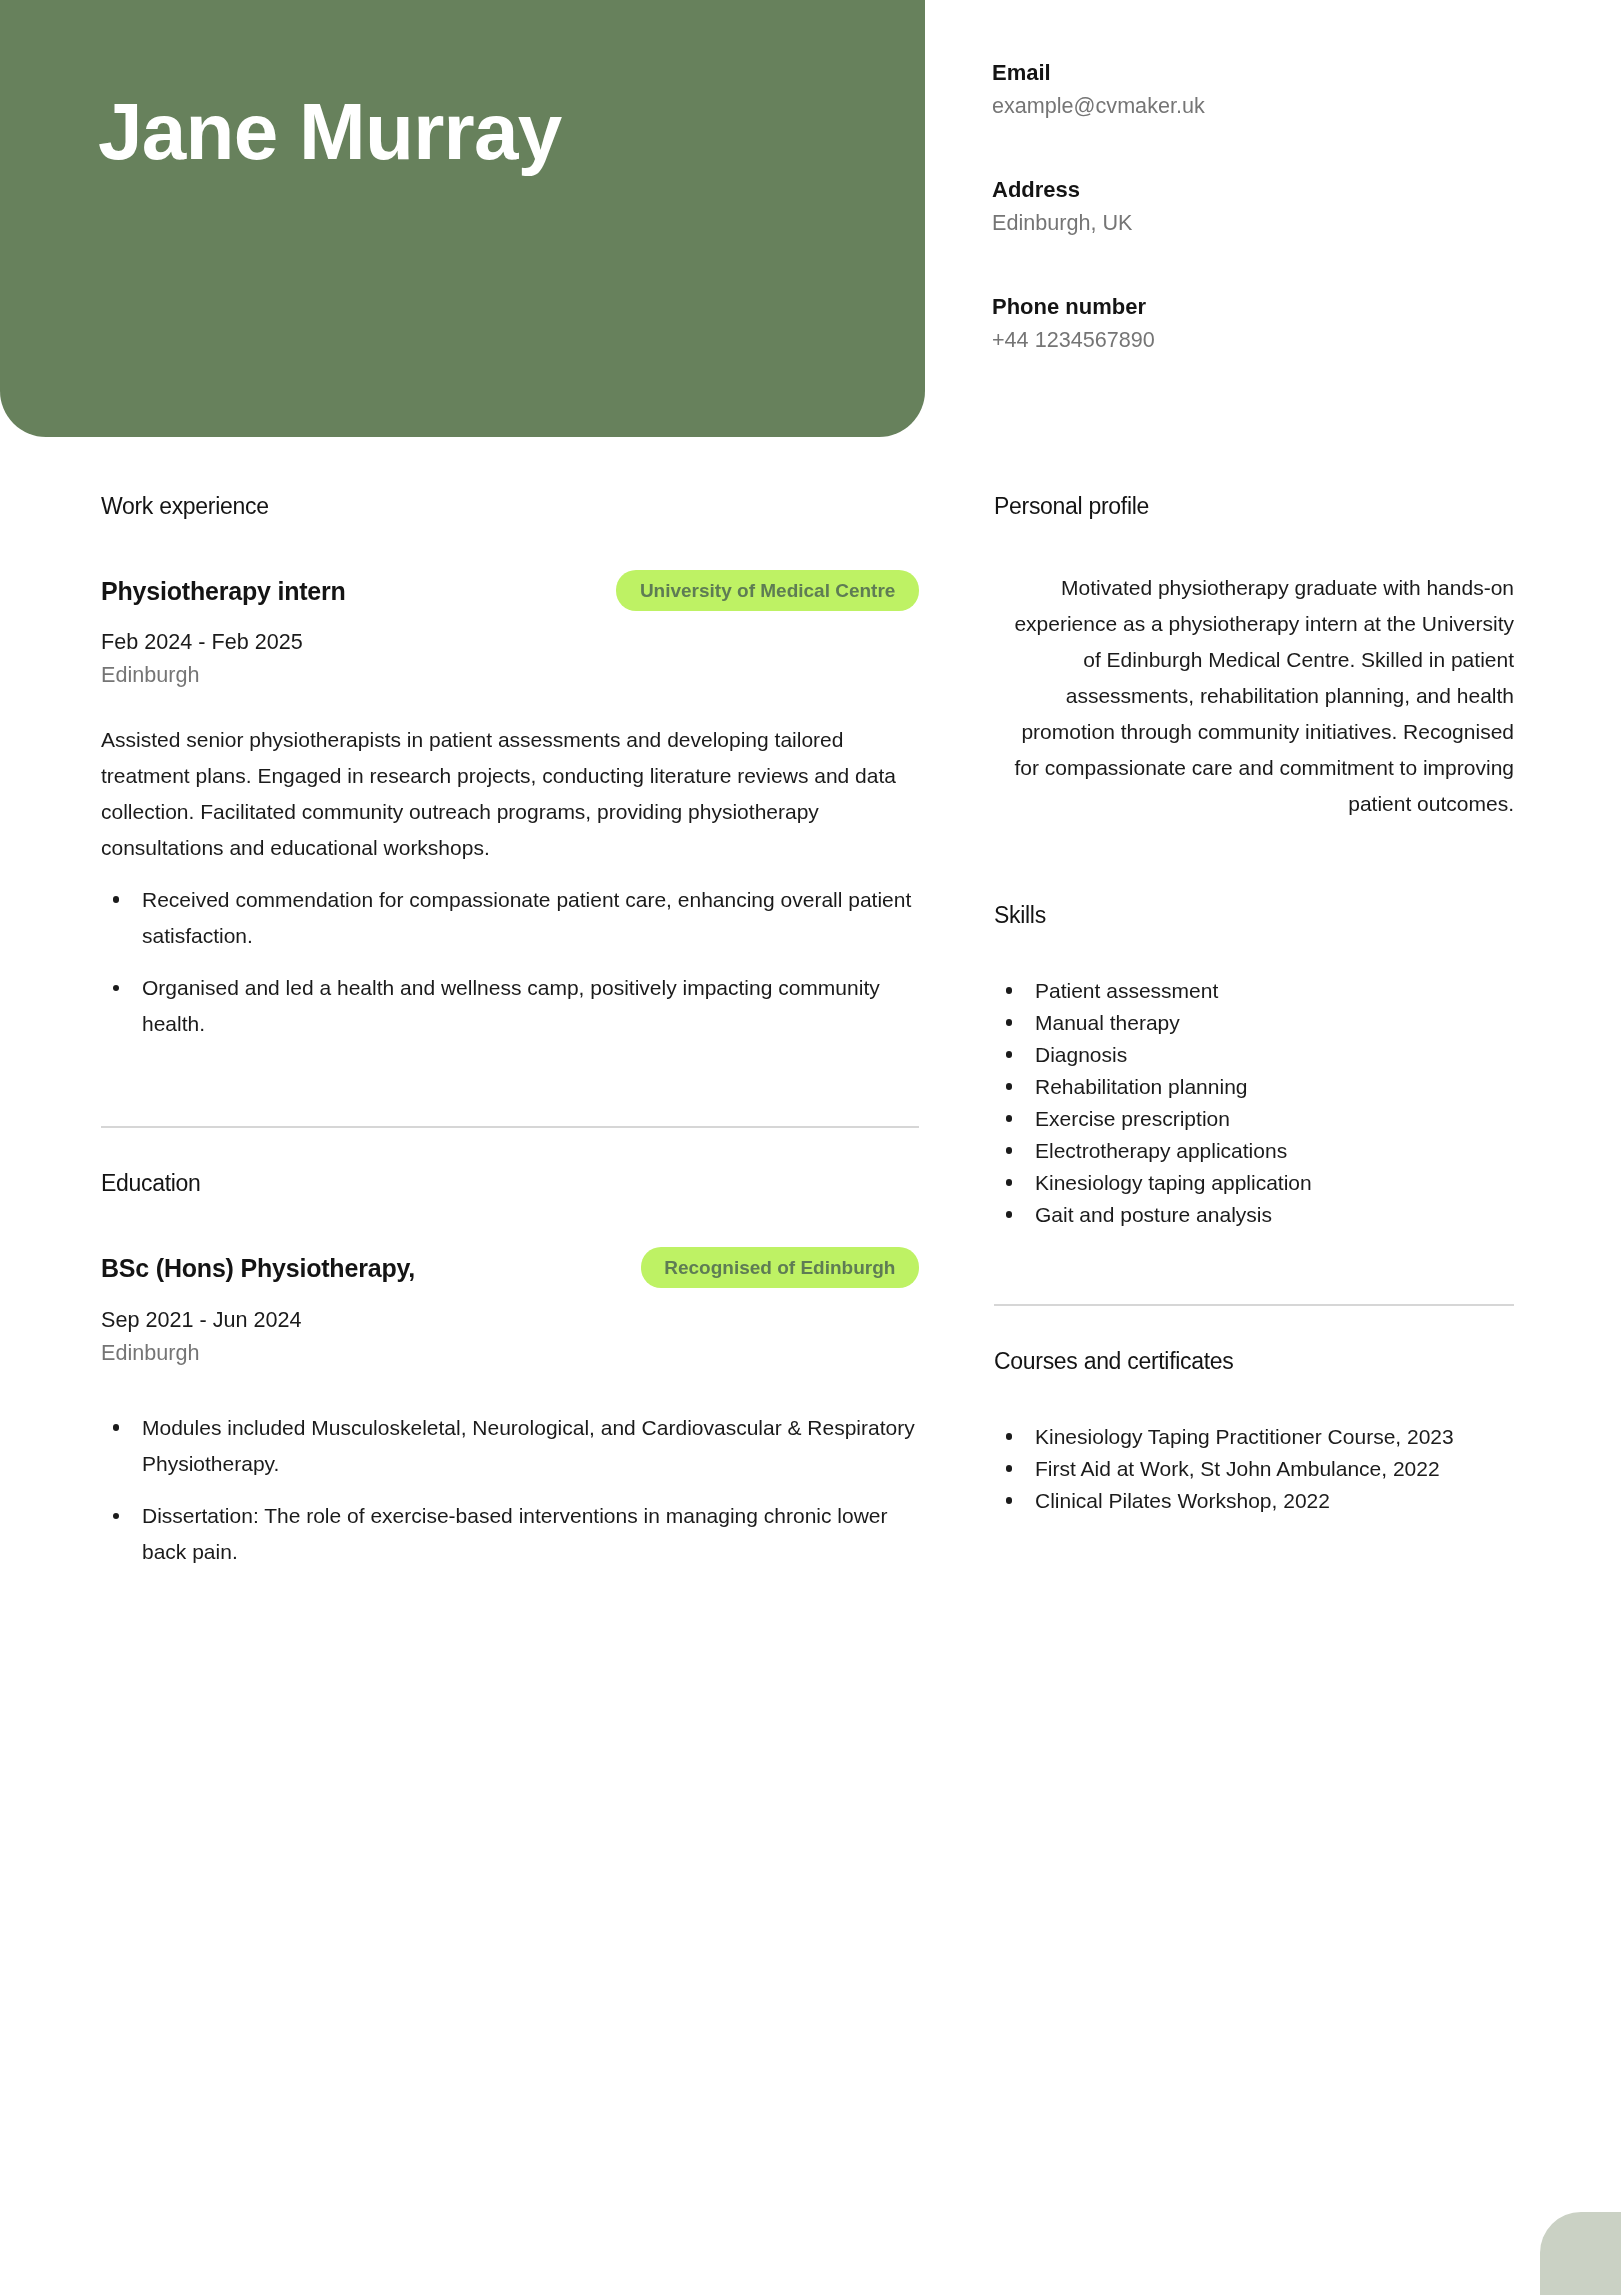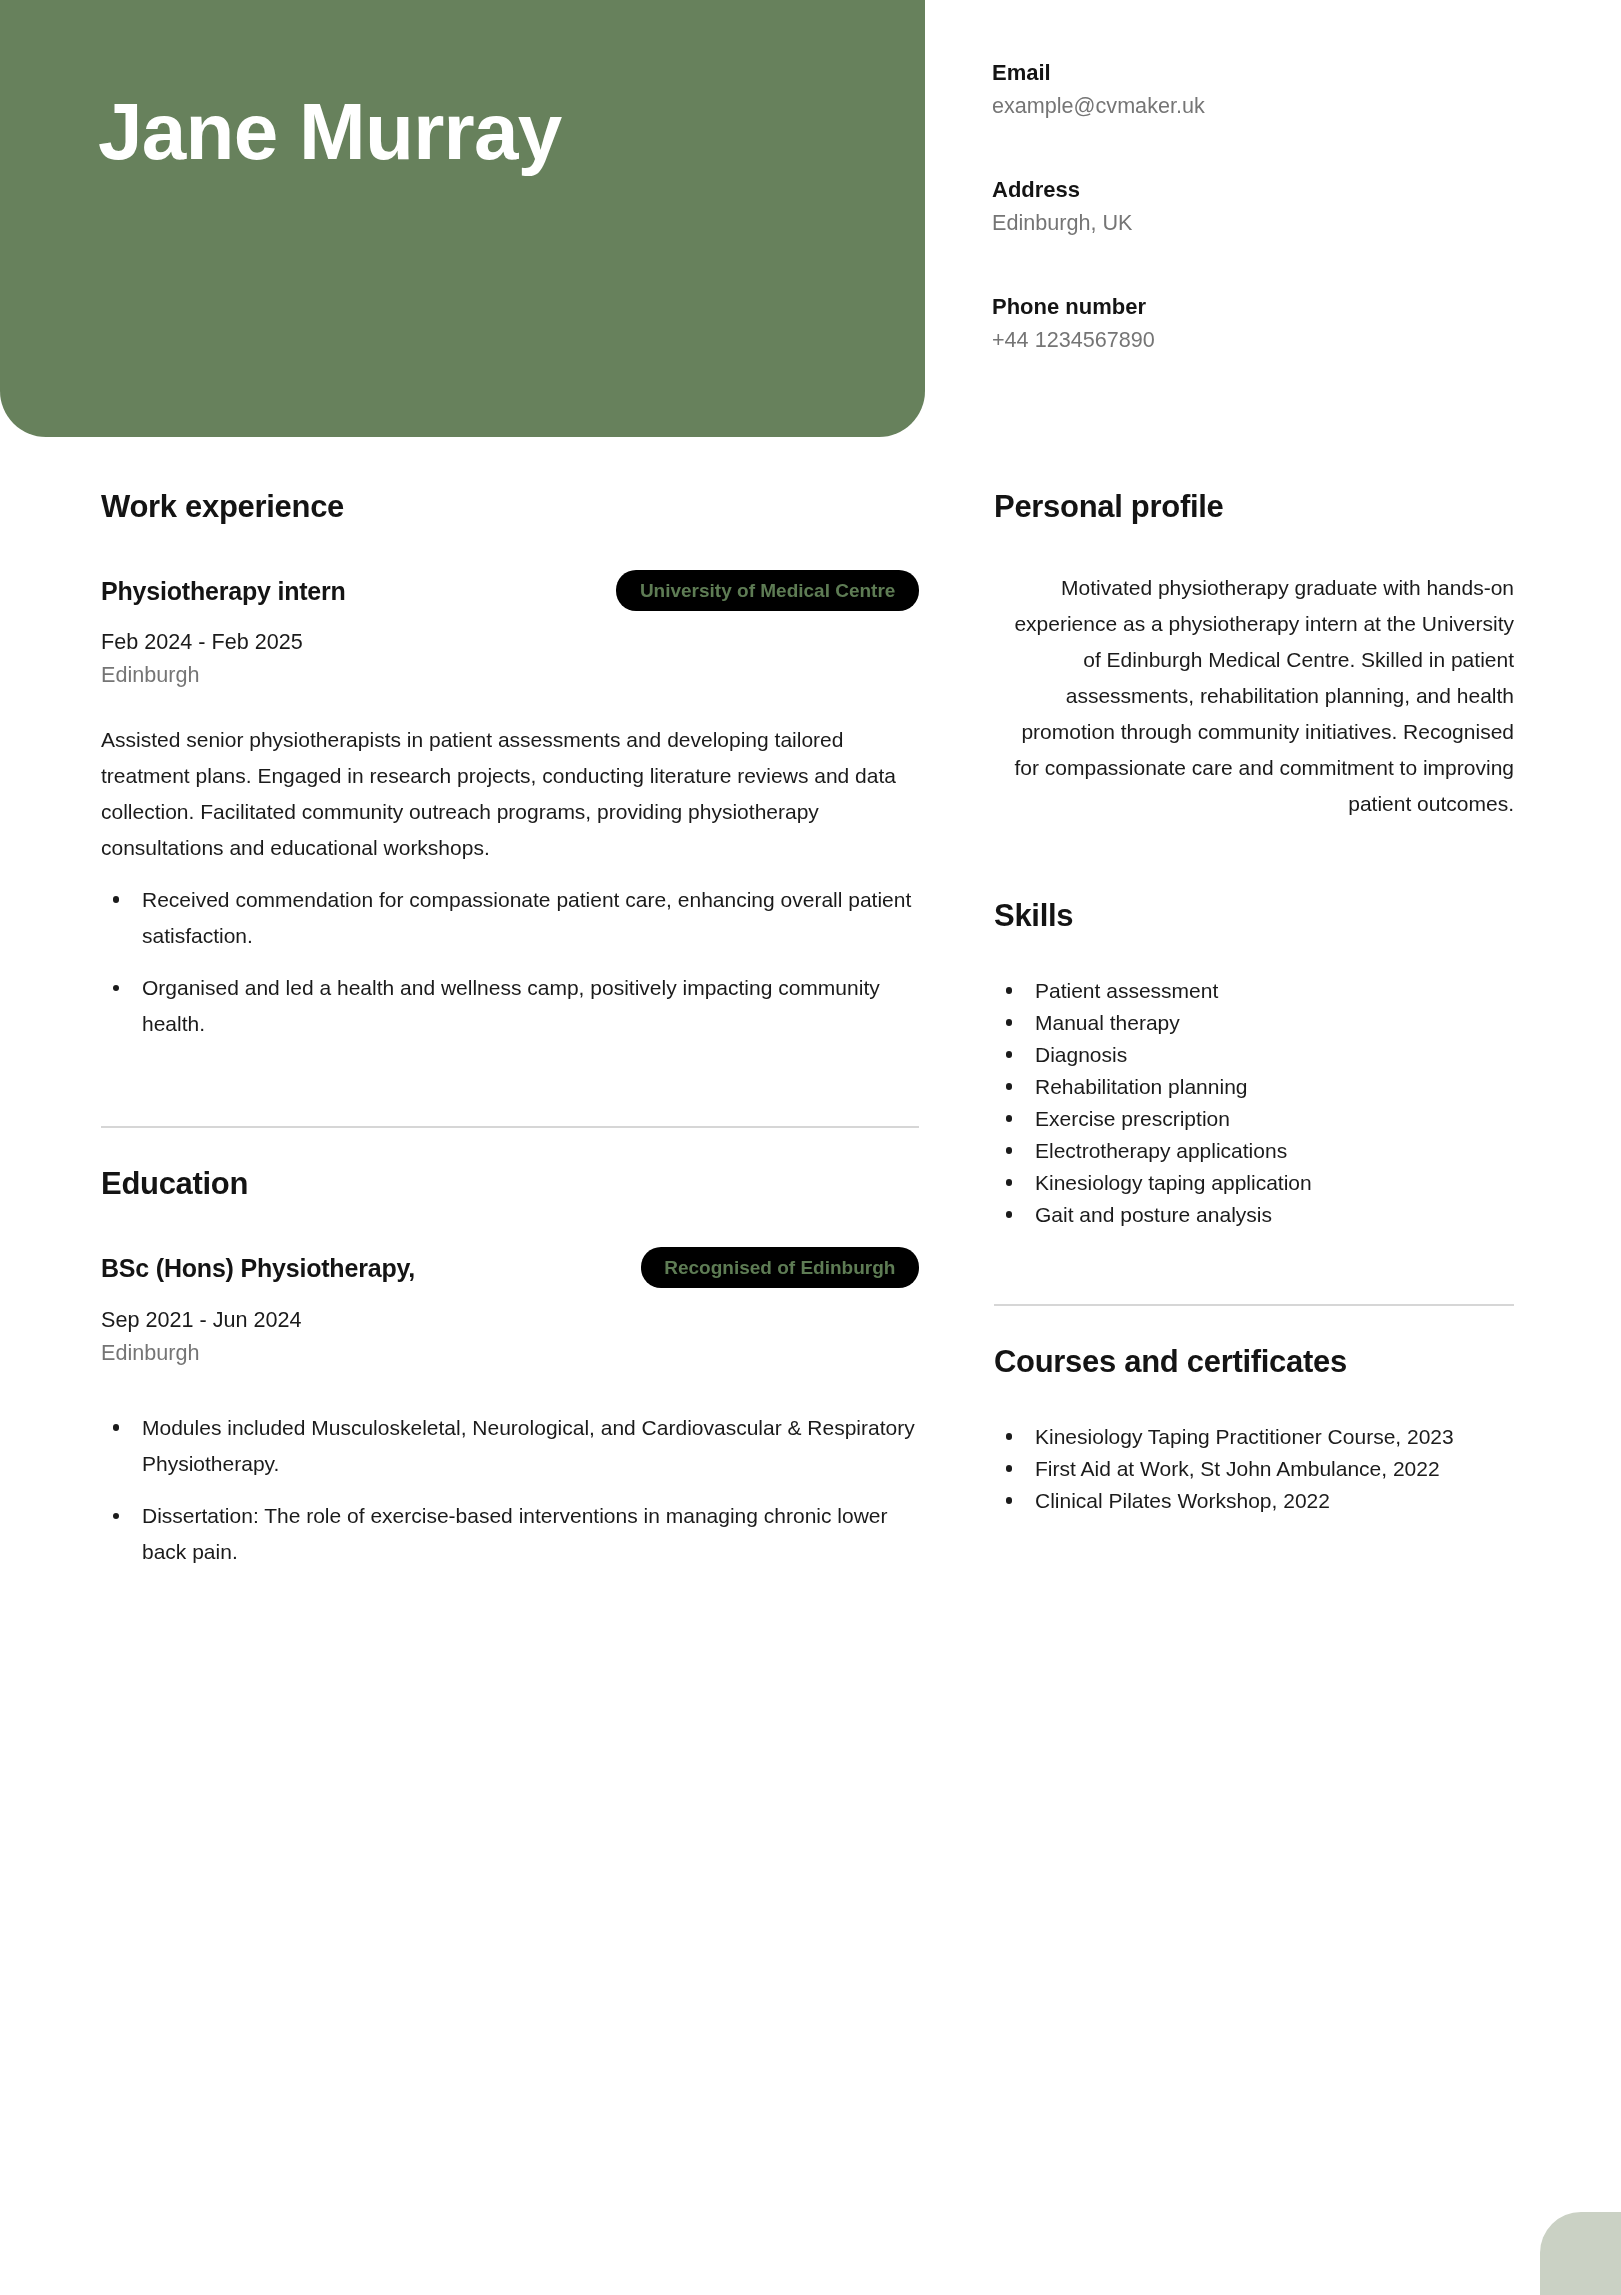--- a/index.html
+++ b/index.html
@@ -50,22 +50,22 @@
     color: #757575;
   }
 
   
   .col { position: absolute; top: 488px; }
   .col-left  { left: 101px;  width: 818px; }
   .col-right { left: 994px; width: 520px; }
 
   h2.section-heading {
     margin: 0;
-    font-size: 31px; line-height: 37px;
-    font-weight: bold; color: #141414;
+    font-size: 23px; line-height: 37px;
+    font-weight: normal; color: #141414;
     letter-spacing: -0.3px;
   }
   h2.mt-after-hr { margin-top: 37px; }
   h2.mt-skills   { margin-top: 75px; }
 
   .entry-head {
     margin-top: 45px;
     display: flex;
     justify-content: space-between;
     align-items: center;
@@ -74,21 +74,21 @@
     margin: 0;
     font-size: 25px; line-height: 30px;
     font-weight: bold; color: #141414;
     letter-spacing: -0.2px;
     text-align: center;
   }
   .badge {
     height: 41px;
     display: flex; align-items: center;
     padding: 0 23.6px;
-    background: #000000;
+    background: #bef264;
     border-radius: 20px;
     font-size: 19px; font-weight: bold;
     color: #5e7c54;
     white-space: nowrap;
   }
   .entry-dates {
     margin-top: 14.4px;
     font-size: 21.6px; line-height: 33px;
     color: #1b1b1b;
   }

